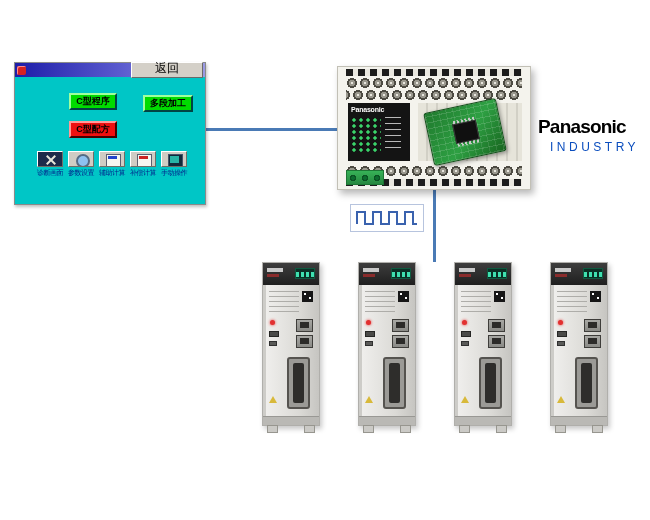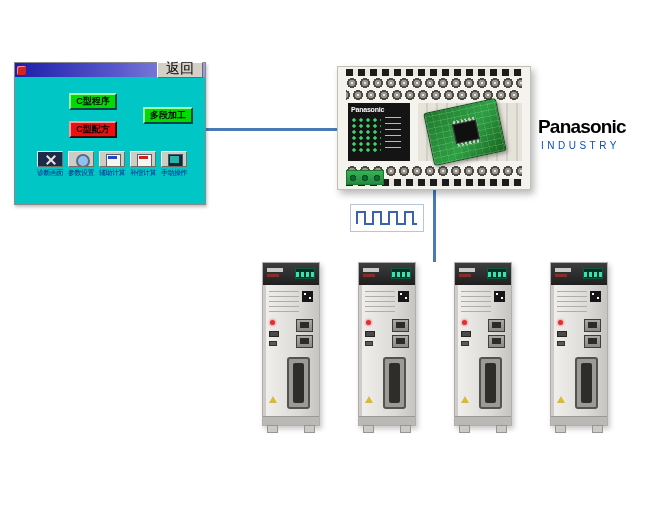--- a/index.html
+++ b/index.html
@@ -11,29 +11,29 @@
   .line-h { position:absolute; left:206px; top:128px; width:131px; height:3px; background:#4a7ab5; }
   .line-v { position:absolute; left:433px; top:190px; width:3px; height:72px; background:#4a7ab5; }
 
   
   .hmi { position:absolute; left:14px; top:62px; width:192px; height:143px; background:#00c6c6;
          border:1px solid #8a8a8a; box-shadow:1px 2px 3px rgba(0,0,0,.25); }
   .hmi-titlebar { position:relative; height:14px; background:linear-gradient(90deg,#1d1da8,#5a5ace 55%,#9a9ae4);
                   display:flex; align-items:center; padding:0 2px; }
   .hmi-logo { width:9px; height:9px; background:#d42222; border-radius:2px; margin-right:3px;
               box-shadow:inset 1px 1px 0 #ff8a8a; }
-  .hmi-back { margin-left:auto; height:16px; line-height:10px; padding:0 8px; font-size:14px; color:#000;
+  .hmi-back { margin-left:auto; height:16px; line-height:10px; padding:0 23px; font-size:12px; color:#000;
               background:#d4d0c8; border:1px solid; border-color:#fff #6a6a6a #6a6a6a #fff; cursor:pointer; }
   .hmi-btn { position:absolute; display:flex; align-items:center; justify-content:center; text-align:center;
              font-size:9px; font-weight:bold; color:#000; line-height:1.15; cursor:pointer;
              border:2px solid; border-color:#9effa0 #044 #044 #9effa0; }
   .btn-green { background:#00dc00;text-align:right; }
   .btn-red   { background:#ee1010; border-color:#ff9a9a #400 #400 #ff9a9a; }
   .b1 { left:54px;  top:30px; width:48px; height:17px; }
-  .b2 { left:128px; top:44px; width:50px; height:17px; }
+  .b2 { left:128px; top:32px; width:50px; height:17px; }
   .b3 { left:54px;  top:58px; width:48px; height:17px; }
   .b4 { left:128px; top:58px; width:54px; height:27px; font-size:8px; }
   .hmi-toolbar { position:absolute; left:21px; top:88px; display:flex; gap:3px; }
   .tool { width:28px; display:flex; flex-direction:column; align-items:center; cursor:pointer; }
   .ic { width:26px; height:16px; background:#cfccc4; border:1px solid; border-color:#fff #6f6d66 #6f6d66 #fff;
         position:relative; overflow:hidden; }
   .ic1 { background:#1d2a4a; }
   .ic1::before,.ic1::after { content:""; position:absolute; left:12px; top:2px; width:2px; height:12px; background:#e8e6da; }
   .ic1::before { transform:rotate(45deg); } .ic1::after { transform:rotate(-45deg); }
   .ic2::before { content:""; position:absolute; left:7px; top:2px; width:10px; height:10px; border-radius:50%;
@@ -80,21 +80,21 @@
   .plc-chip::before { top:-4px; } .plc-chip::after { bottom:-4px; }
   .plc-greenblock { position:absolute; left:8px; bottom:4px; width:38px; height:15px; background:#2f9e4c;
         border:1px solid #1d7534; z-index:2;
         background-image:radial-gradient(circle 3px at 6px 7px,#0c6b2e 0 2px,#0a5222 2px 3px,transparent 3px),
                          linear-gradient(#37b257,#27883f);
         background-size:12px 15px,100% 100%; }
 
   
   .brand { position:absolute; left:538px; top:116px; width:98px; }
   .brand-name { font-size:19px; font-weight:bold; color:#000; letter-spacing:-0.8px; }
-  .brand-division { font-size:10px; color:#0a4dbe; letter-spacing:3.5px; margin-top:2px; margin-left:3px; }
+  .brand-division { font-size:12px; color:#0a4dbe; letter-spacing:3.5px; margin-top:2px; margin-left:12px; }
 
   
   .pulse-box { position:absolute; left:350px; top:204px; width:74px; height:28px; background:#fff;
         border:1px solid #b7c4de; display:flex; align-items:center; justify-content:center; }
 
   
   .servos { position:absolute; left:262px; top:262px; display:flex; gap:38px; }
   .servo { position:relative; width:58px; height:164px;
         background:linear-gradient(90deg,#f1f0ee,#dbdad6 65%,#c6c5c1);
         border:1px solid #b0afab; box-shadow:2px 3px 5px rgba(0,0,0,.22), inset 3px 0 0 #cdccc8; }

